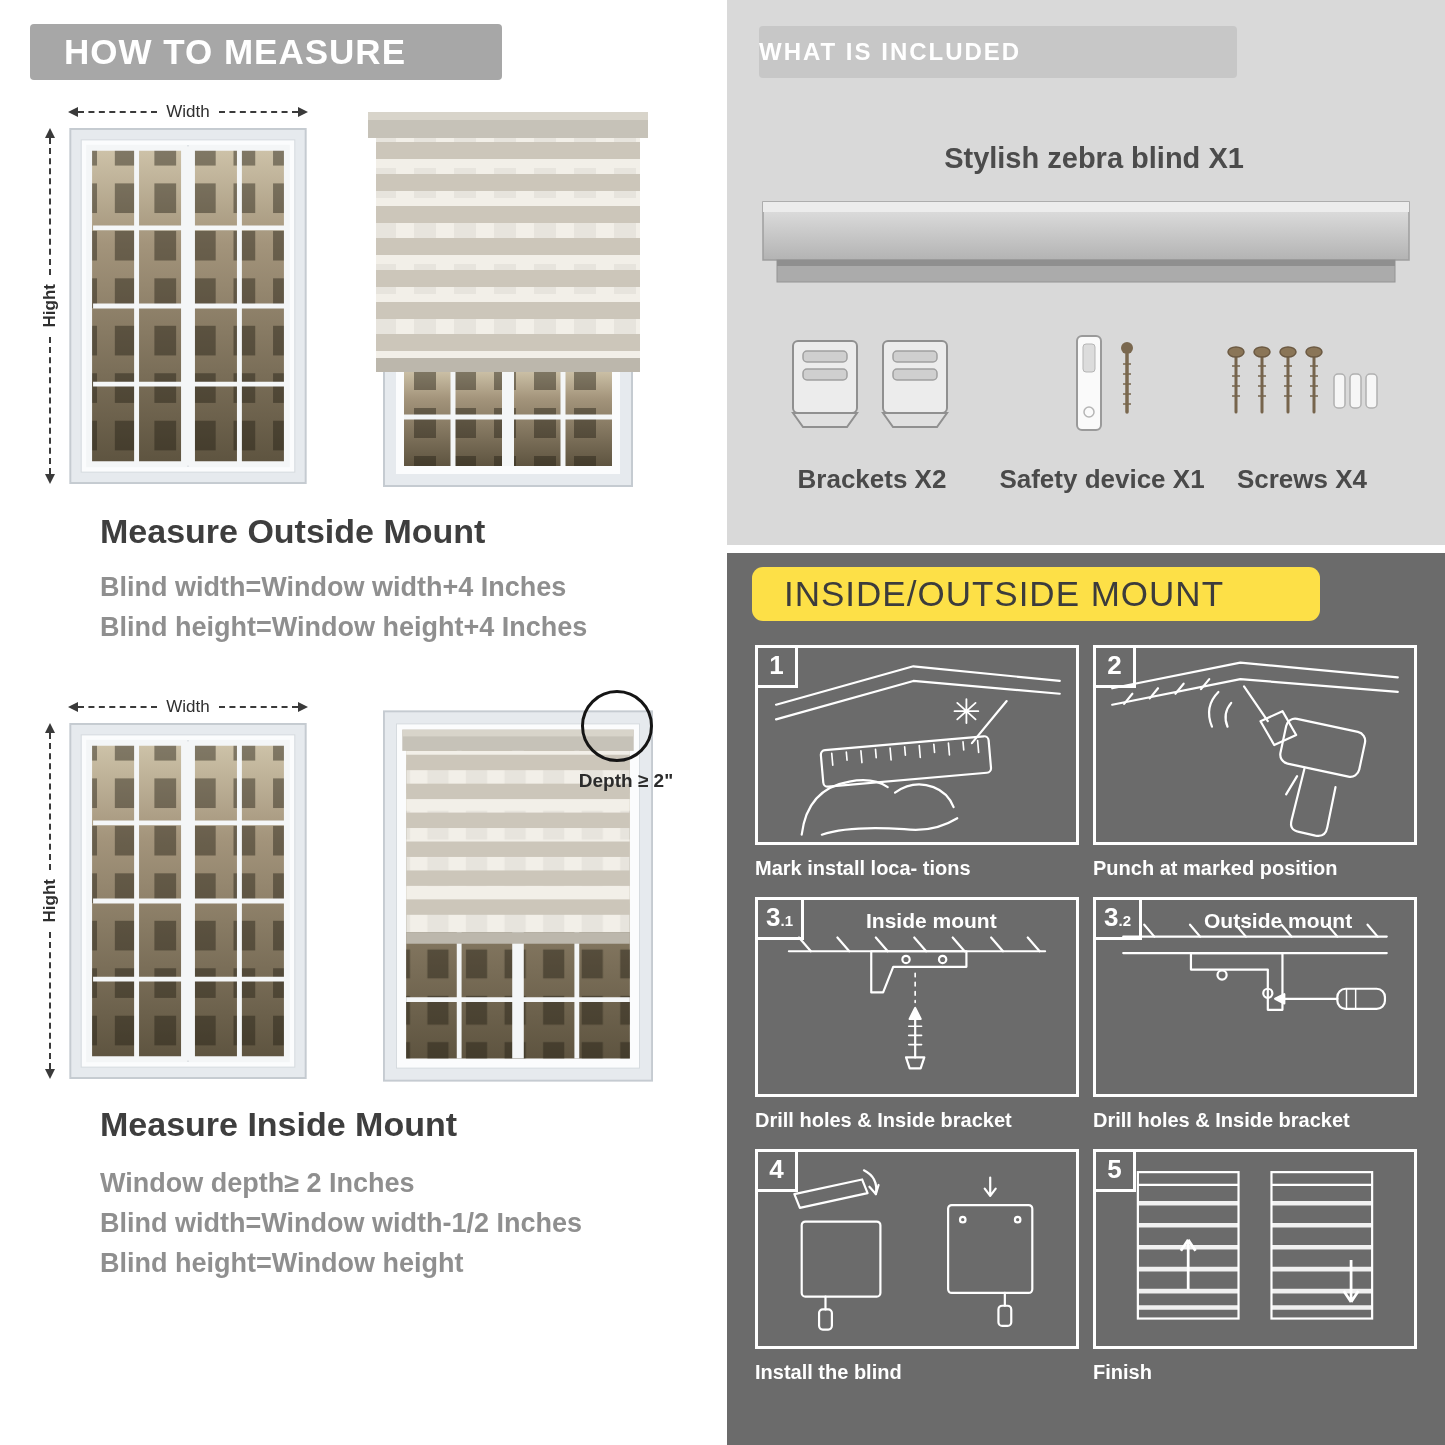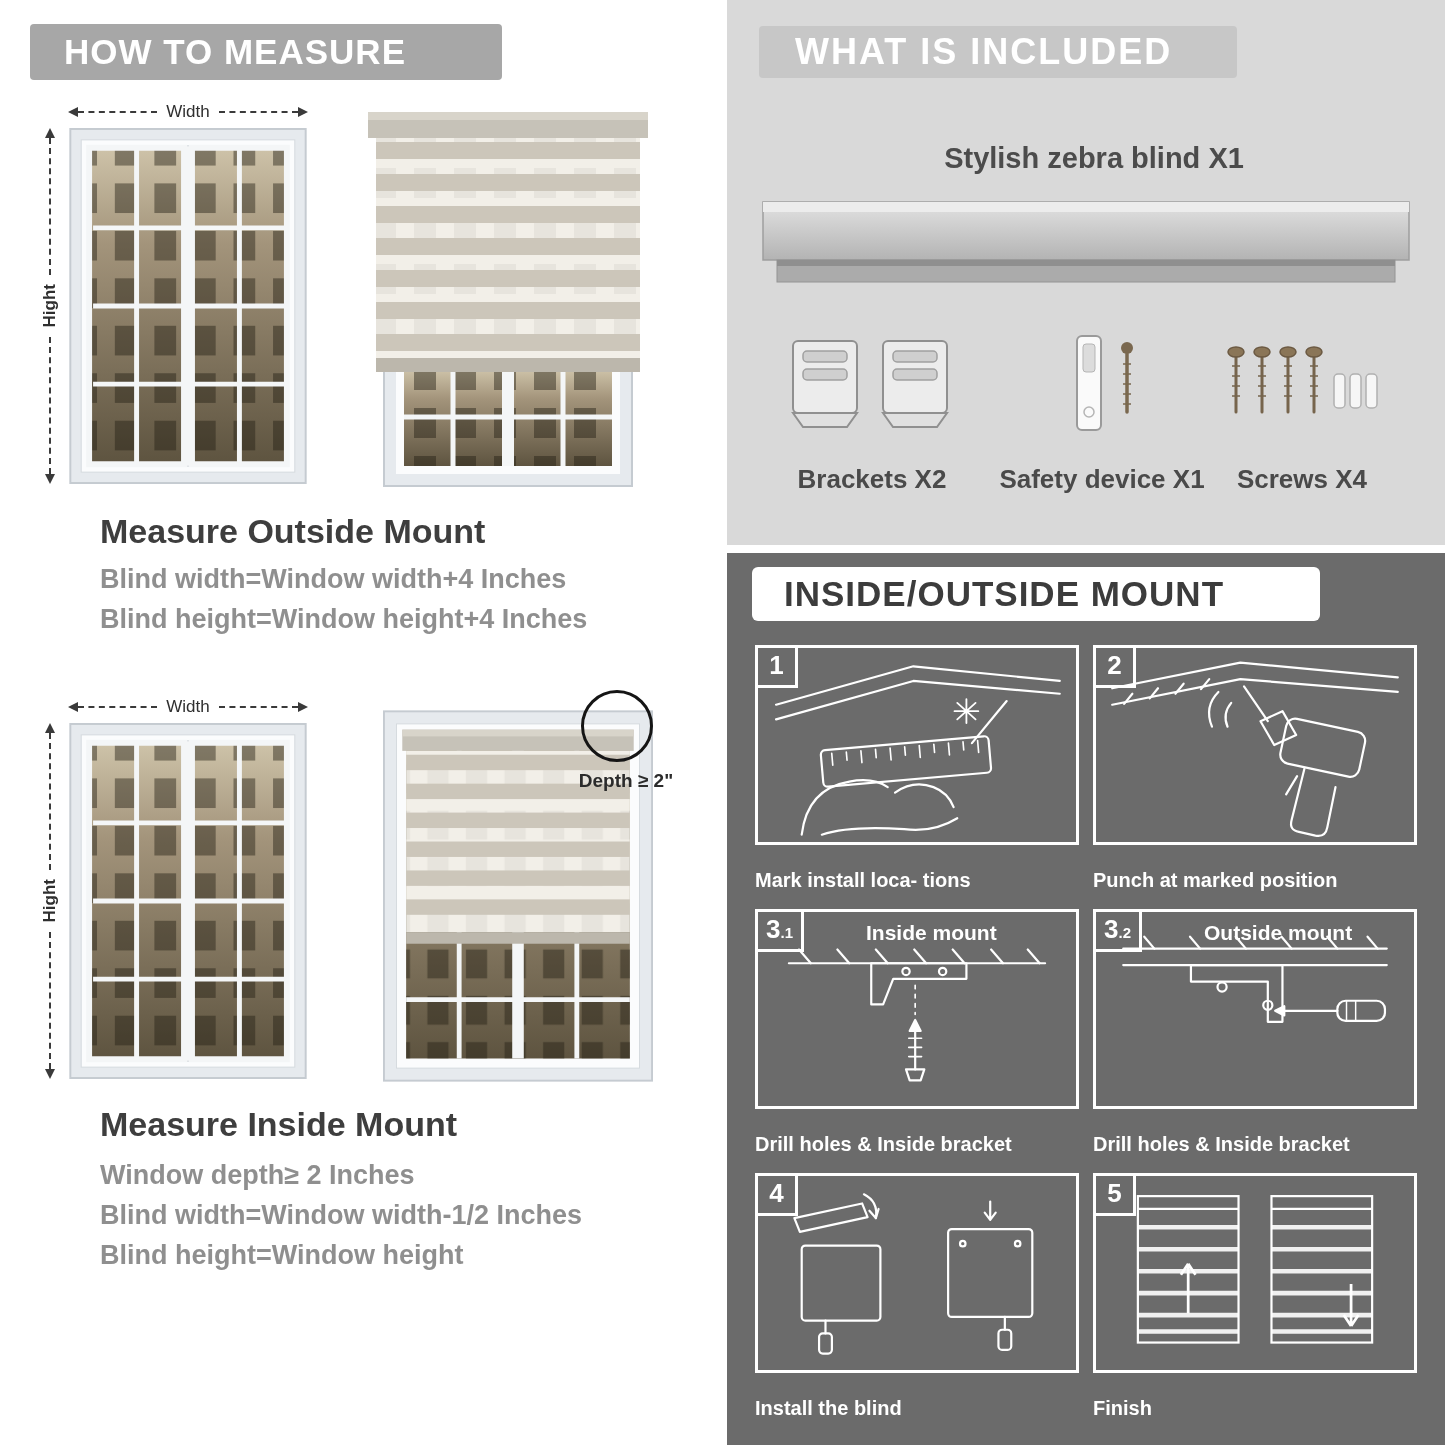--- a/index.html
+++ b/index.html
@@ -31,65 +31,65 @@
   .varrow .ah.d { border-top:10px solid #3a3a3a; border-bottom:0; }
   .varrow .lbl { writing-mode:vertical-rl; transform:rotate(180deg); font-size:17px; font-weight:bold; color:#2f2f2f; padding:9px 0; }
   .blind-fig1 { position:absolute; left:330px; top:12px; width:280px; height:378px; }
   .blind-fig2 { position:absolute; left:345px; top:15px; width:270px; height:372px; }
   .blind-fig1 svg, .blind-fig2 svg { width:100%; height:100%; display:block; }
   .depth-circle { position:absolute; left:198px; top:-20px; width:72px; height:72px; border:3px solid #151515; border-radius:50%; background:transparent; }
   .depth-label { position:absolute; left:178px; top:60px; width:130px; font-size:19px; font-weight:bold; color:#2b2b2b; text-align:center; }
   .measure-title { position:absolute; left:100px; font-size:34px; font-weight:bold; color:#3e3e3e; }
   #title-outside { top:512px; }
   #title-inside  { top:1105px; }
-  .formula { position:absolute; left:100px; font-size:27px; font-weight:bold; color:#8f8f8f; }
+  .formula { position:absolute; left:100px; font-size:27px; font-weight:bold; color:#8f8f8f;margin-top:8px; }
   #fo1 { top:564px; } #fo2 { top:604px; }
   #fi1 { top:1160px; } #fi2 { top:1200px; } #fi3 { top:1240px; }
   .note-row { position:absolute; left:95px; top:1322px; width:545px; display:flex; gap:22px; align-items:flex-start; }
   .warn-svg { width:66px; height:62px; flex:0 0 66px; margin-top:10px; }
   .note-text { width:440px; font-size:20px; font-weight:bold; color:#9d9d9d; line-height:1.55; text-align:center; }
 
   
   .right-col { position:absolute; left:727px; top:0; width:718px; height:1445px; }
   .included-panel { position:absolute; left:0; top:0; width:718px; height:545px; background:#d9d9d9; }
   .banner-included {
     position:absolute; left:32px; top:26px; width:478px; height:52px;
     background:#c7c7c7; border-radius:4px; color:#fff;
-    font-size:36px; font-weight:bold; line-height:52px; padding-left:36px; letter-spacing:2px;
+    font-size:24px; font-weight:bold; line-height:52px; letter-spacing:2px;
   }
   .blind-included-label { position:absolute; left:0; top:142px; width:100%; text-align:center; font-size:29px; font-weight:bold; color:#4c4c4c;margin-left:8px; }
   .headrail-svg { position:absolute; left:34px; top:198px; width:650px; height:92px; }
   .part-img { position:absolute; }
   #brackets-img { left:60px; top:335px; width:170px; height:100px; }
   #safety-img   { left:320px; top:332px; width:110px; height:105px; }
   #screws-img   { left:495px; top:338px; width:160px; height:100px; }
   .part-label { position:absolute; top:464px; font-size:26px; font-weight:bold; color:#4a4a4a; text-align:center; }
   #brackets-label { left:40px;  width:210px; }
   #safety-label   { left:255px; width:240px; }
   #screws-label   { left:490px; width:170px; }
 
   .mount-panel { position:absolute; left:0; top:553px; width:718px; height:892px; background:#6b6b6b; }
   .banner-mount {
     position:absolute; left:25px; top:14px; width:568px; height:54px;
-    background:#ffffff; border-radius:6px; color:#3c3c3c;
-    font-size:35px; font-weight:bold; line-height:54px; padding-left:32px; letter-spacing:1px;
+    background:#fde047; border-radius:11px; color:#3c3c3c;
+    font-size:35px; font-weight:normal; line-height:54px; padding-left:32px; letter-spacing:1px;
   }
   .steps { position:absolute; left:28px; top:92px; width:662px; display:grid; grid-template-columns:324px 324px; column-gap:14px; row-gap:10px; }
   .step { width:324px; }
   .step-img { position:relative; height:200px; border:3px solid #fff; overflow:hidden; }
   .step-img svg { width:100%; height:100%; display:block; }
   .step-badge {
     position:absolute; top:0; left:0; min-width:40px; height:40px;
     border-right:3px solid #fff; border-bottom:3px solid #fff;
     color:#fff; font-weight:bold; font-size:26px;
     display:flex; align-items:flex-start; justify-content:center; padding:2px 8px 0;
   }
   .step-badge .s { font-size:15px; margin-top:10px; }
   .step-title { position:absolute; top:9px; left:64px; color:#fff; font-weight:bold; font-size:21px;margin-left:44px; }
-  .step-label { margin-top:24px; height:30px; color:#fff; font-weight:bold; font-size:20px; }
+  .step-label { margin-top:12px; height:30px; color:#fff; font-weight:bold; font-size:20px; }
 </style>
 </head>
 <body>
 
 <div class="page">
 
   <svg width="0" height="0" style="position:absolute" aria-hidden="true">
     <defs>
       <linearGradient id="refl" x1="0" y1="0" x2="0" y2="1">
         <stop offset="0" stop-color="#cdc2a8"></stop>

